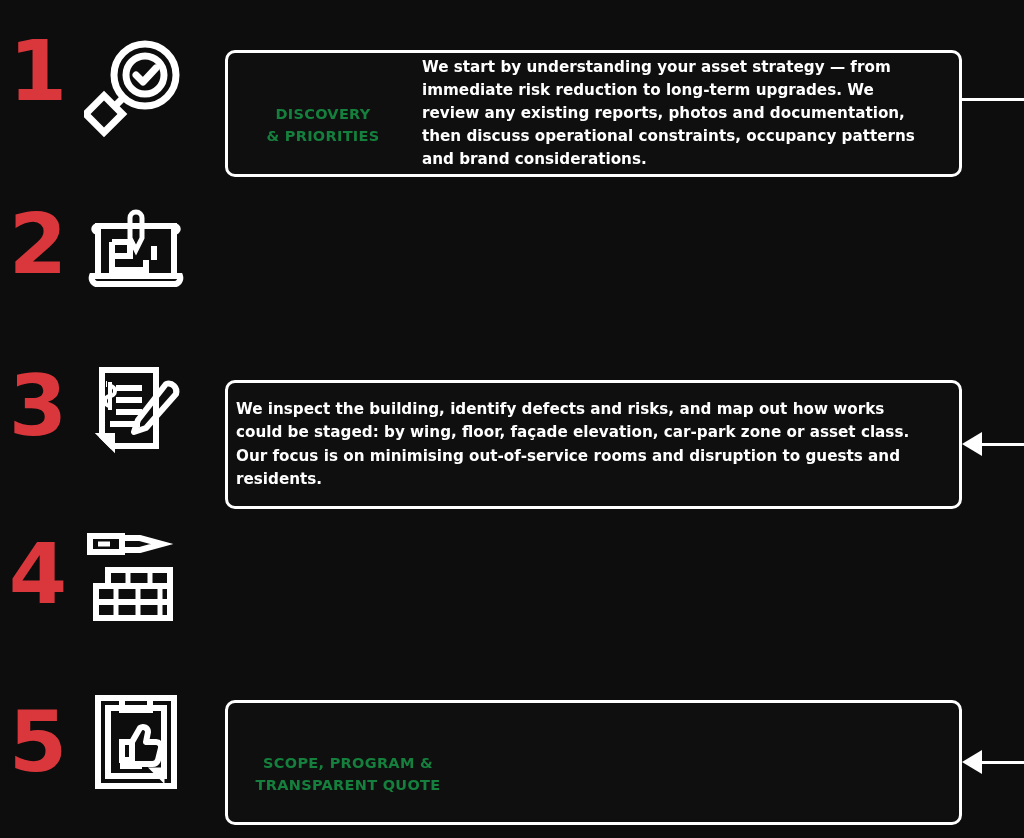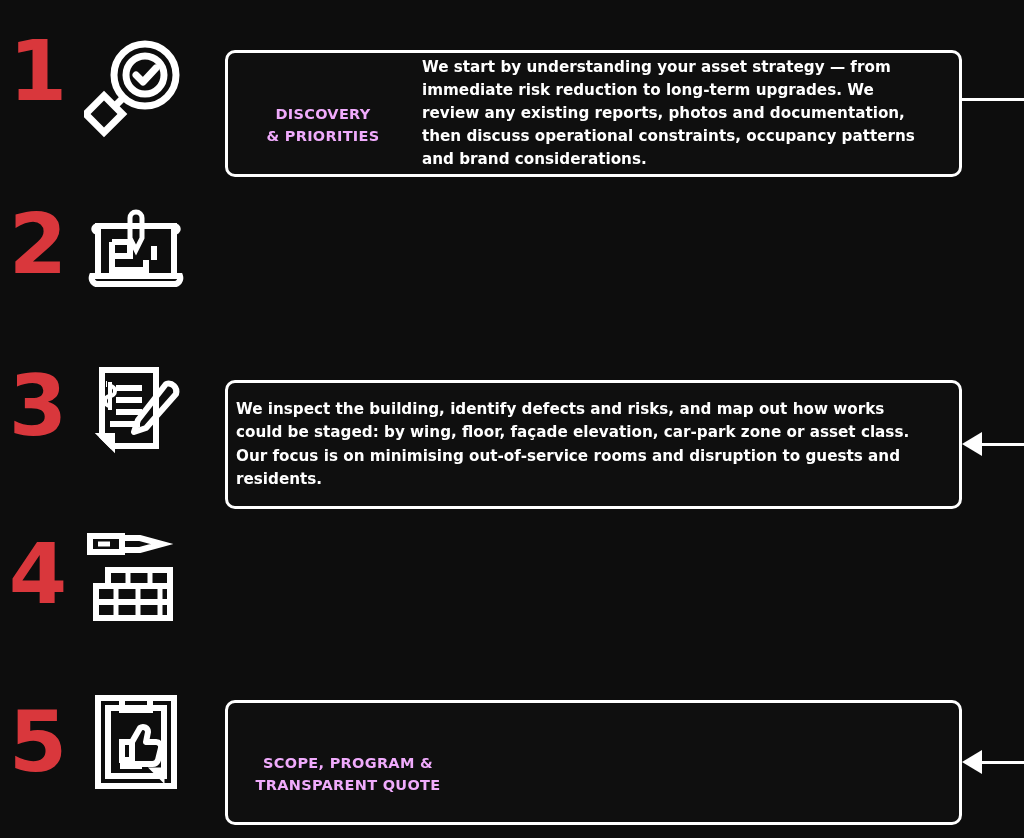--- a/index.html
+++ b/index.html
@@ -71,21 +71,21 @@
 
   .card-title {
     flex: 0 0 auto;
     box-sizing: border-box;
     text-align: center;
     font-family: "DejaVu Sans", sans-serif;
     font-weight: 700;
     font-size: 14.5px;
     line-height: 1.45;
     letter-spacing: 0.3px;
-    color: #f0abfc;
+    color: #15803d;
     padding: 0 12px;
     white-space: pre-line;
     margin-top: 24px;
   }
 
   .card-body {
     flex: 1 1 auto;
     box-sizing: border-box;
     font-family: "DejaVu Sans", sans-serif;
     font-weight: 700;

